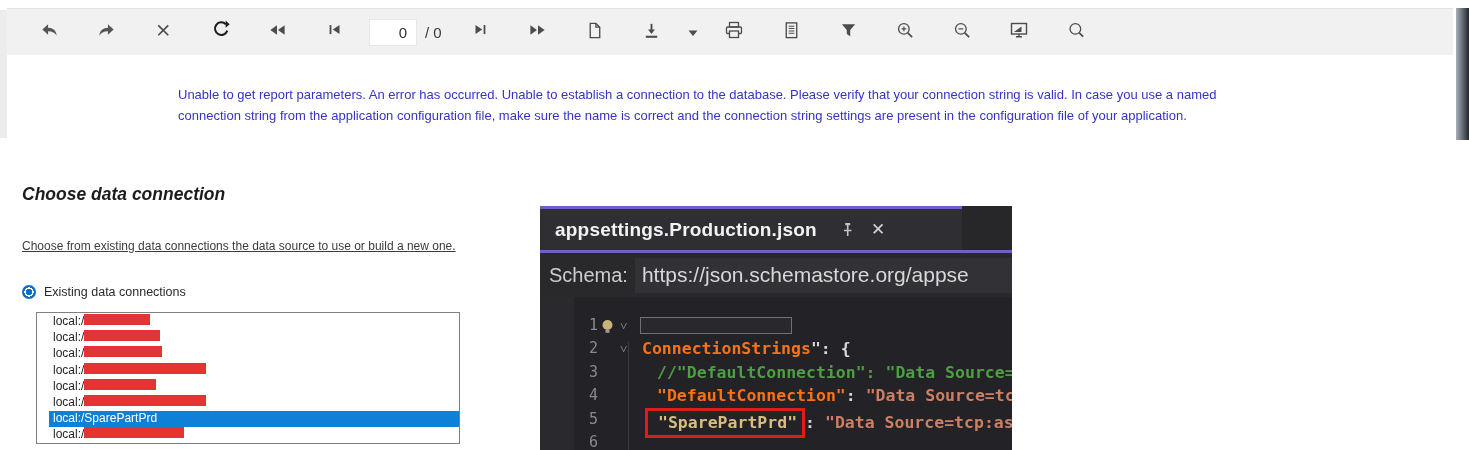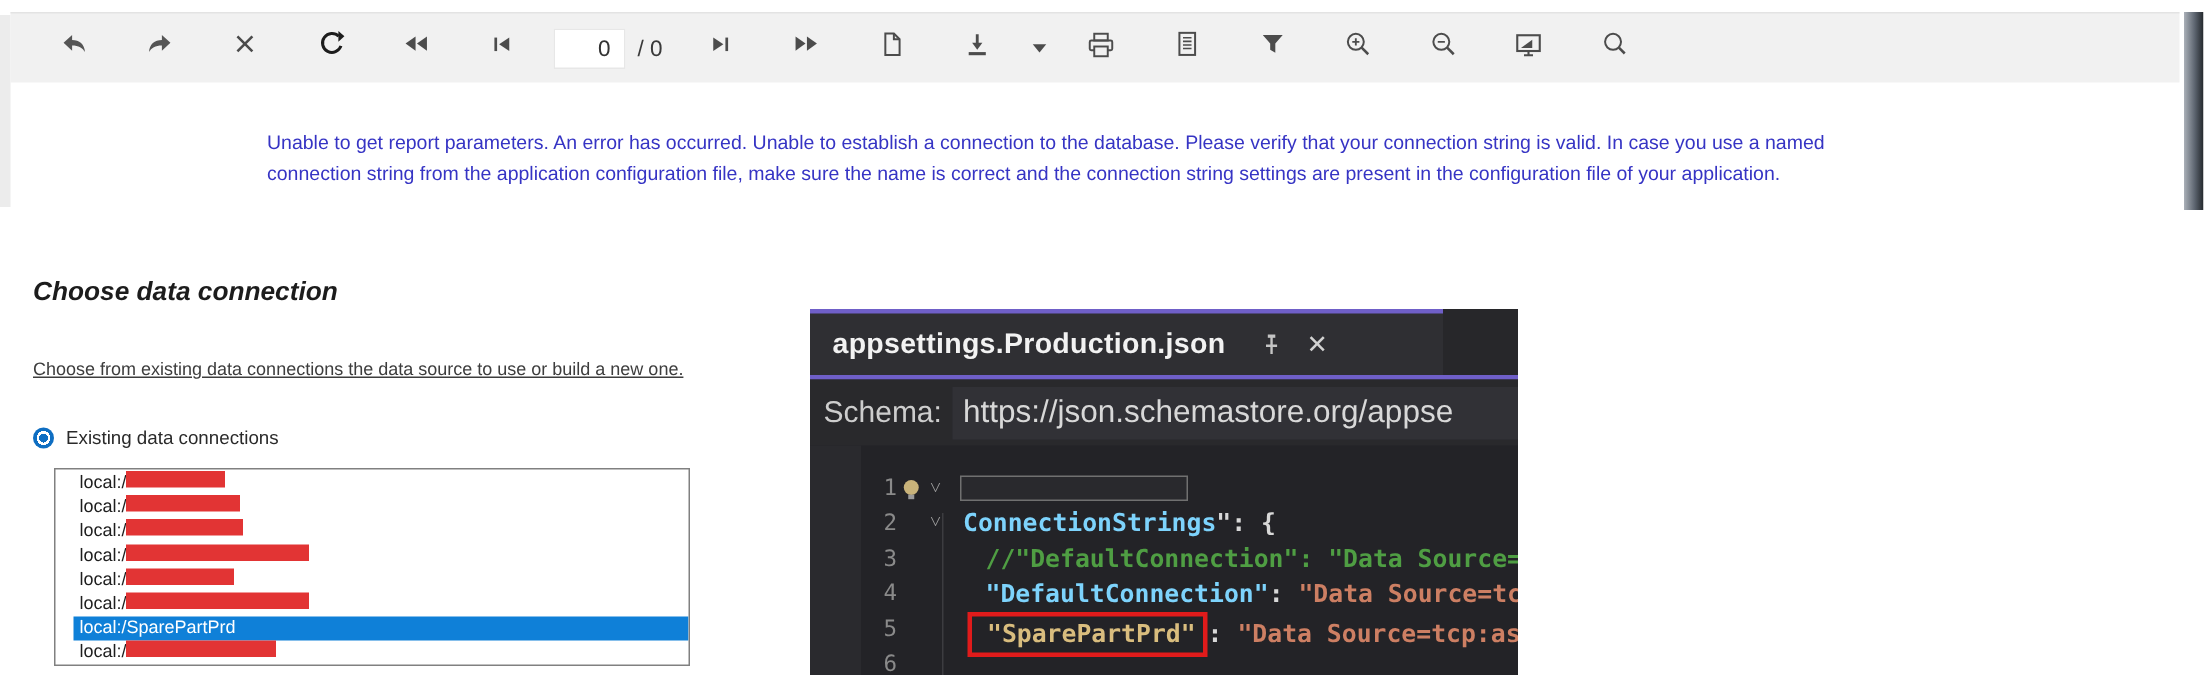--- a/index.html
+++ b/index.html
@@ -58,21 +58,21 @@
   .indent-guide { position:absolute; left:88px; top:45px; width:1px; height:165px; background:#3c3c40; }
   .code-line { position:relative; height:23.4px; line-height:23.4px; white-space:nowrap; }
   .lnum { position:absolute; left:34px; width:24px; text-align:right; color:#8a8a8a;
     font-weight:normal; font-size:15px; }
   .fold { position:absolute; left:80px; color:#9d9d9d; font-size:13px; font-weight:normal; }
   .bulb { position:absolute; left:61px; top:4px; }
   .empty-box { position:absolute; left:100px; top:3px; width:152px; height:17px;
     border:1px solid #707070; background:#29292d; }
   .ct { position:absolute; left:102px; }
   .ct.ind { left:117px; }
-  .tk-key { color:#7dd3fc; } .tk-key2 { color:#d9bd7e; } .tk-val { color:#cd7f63; }
+  .tk-key { color:#f97316; } .tk-key2 { color:#d9bd7e; } .tk-val { color:#cd7f63; }
   .tk-com { color:#4f9e43; } .tk-pun { color:#d8d8d8; }
   .redbox { display:inline-block; border:3px solid #e01b1b; padding:0 5px 1px 10px; margin-left:-12px; }
 </style>
 </head>
 <body>
 
 <div class="viewer">
   <div class="viewer-leftstrip"></div>
 
   <div class="toolbar">

